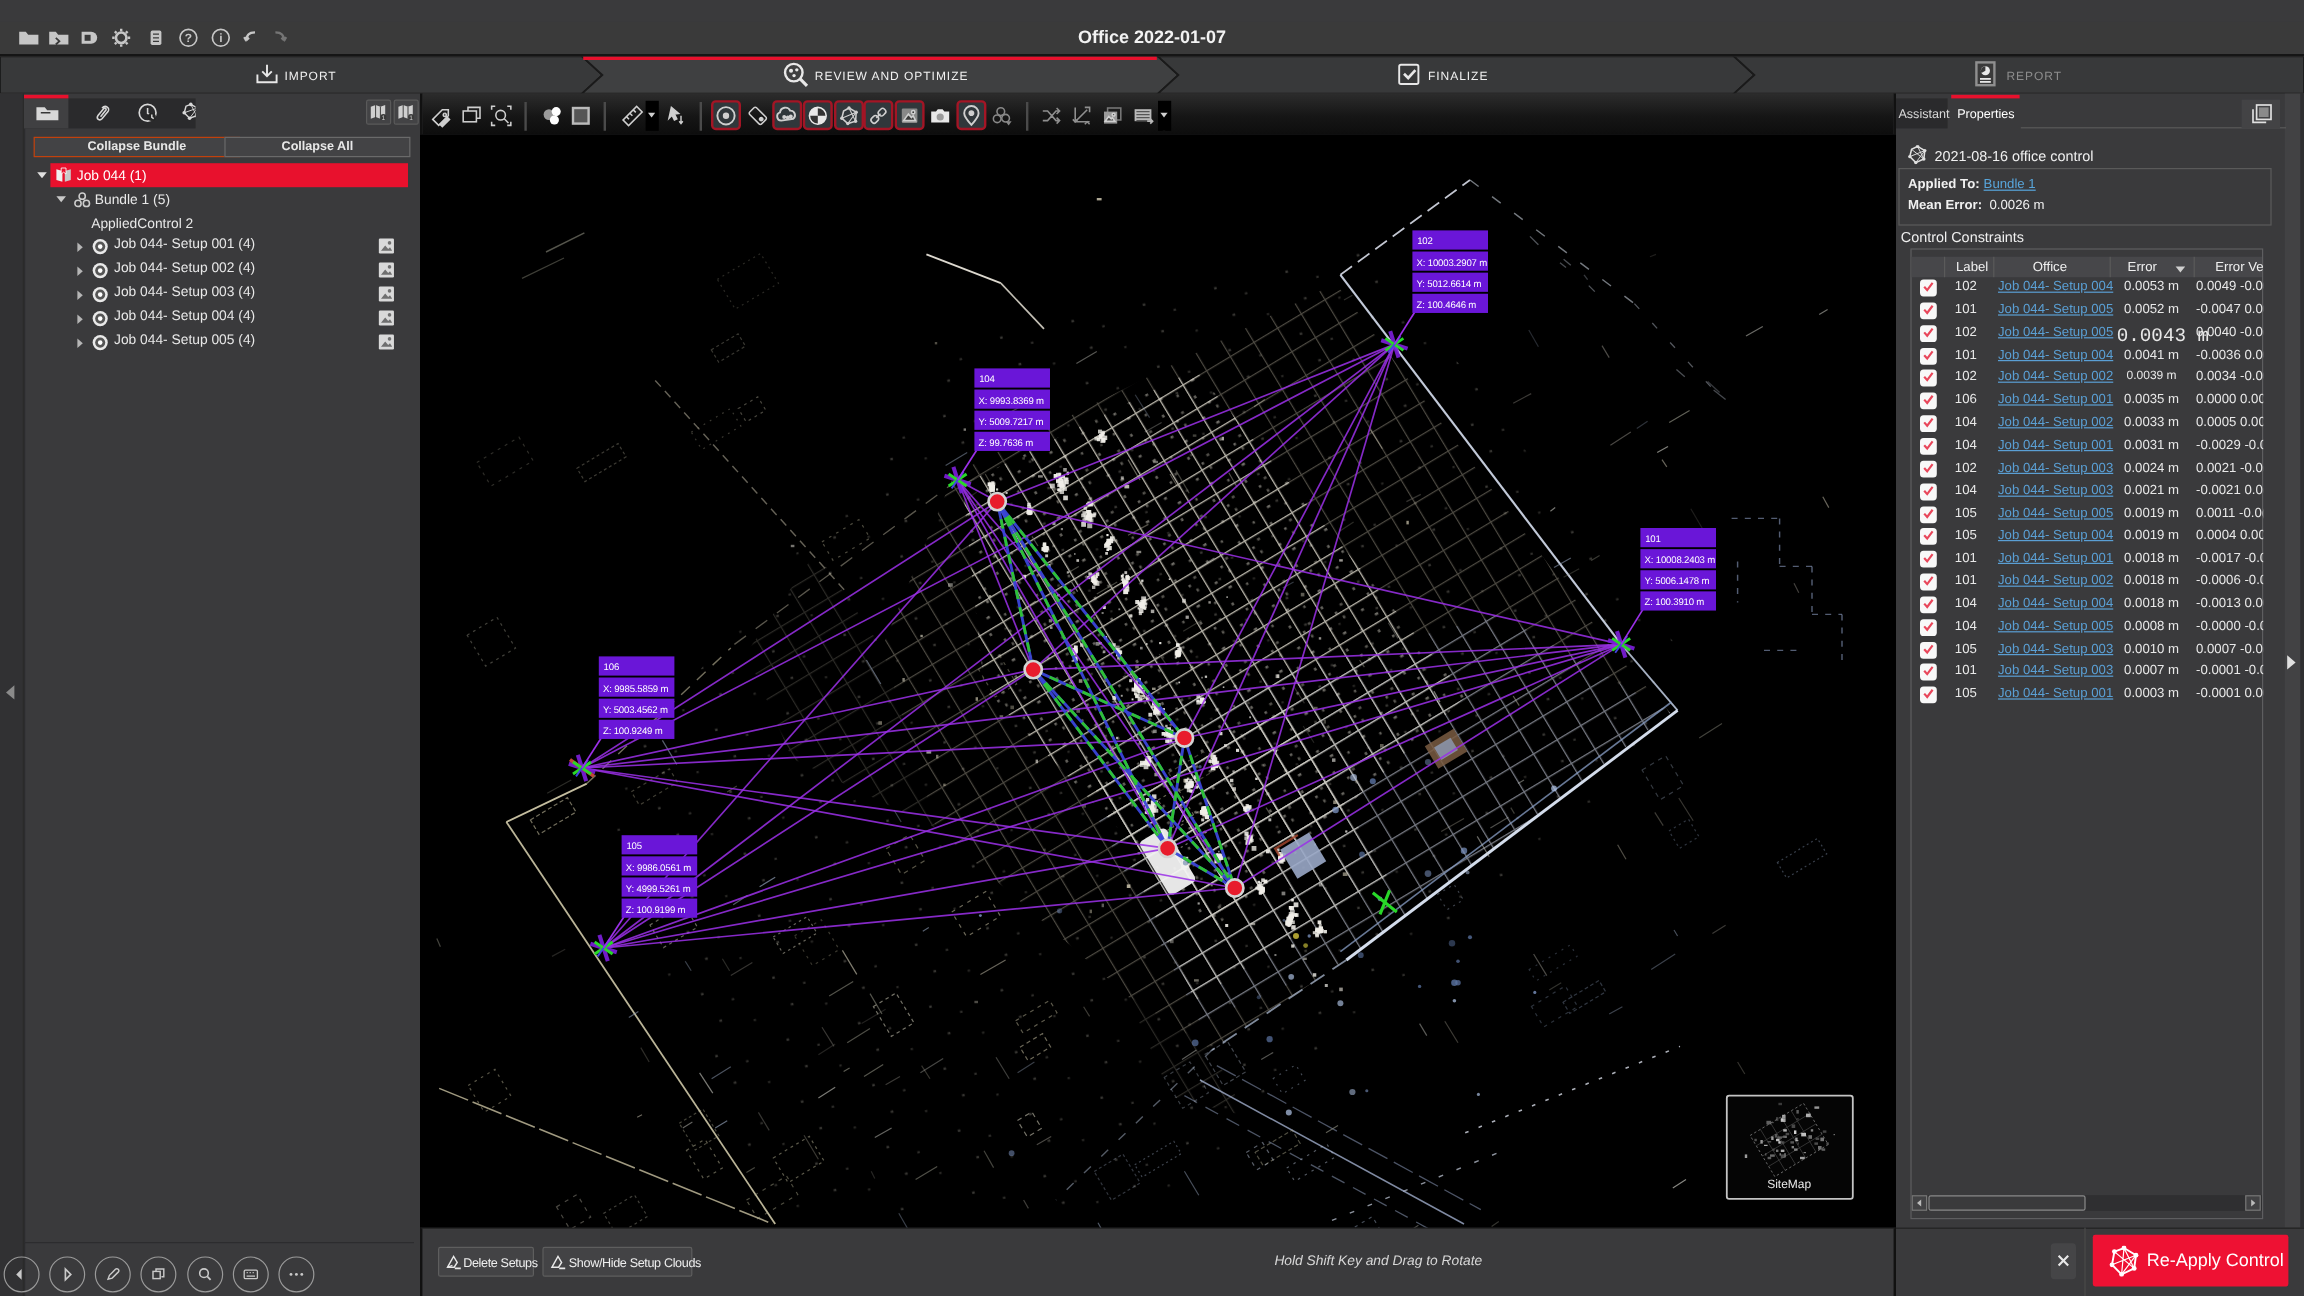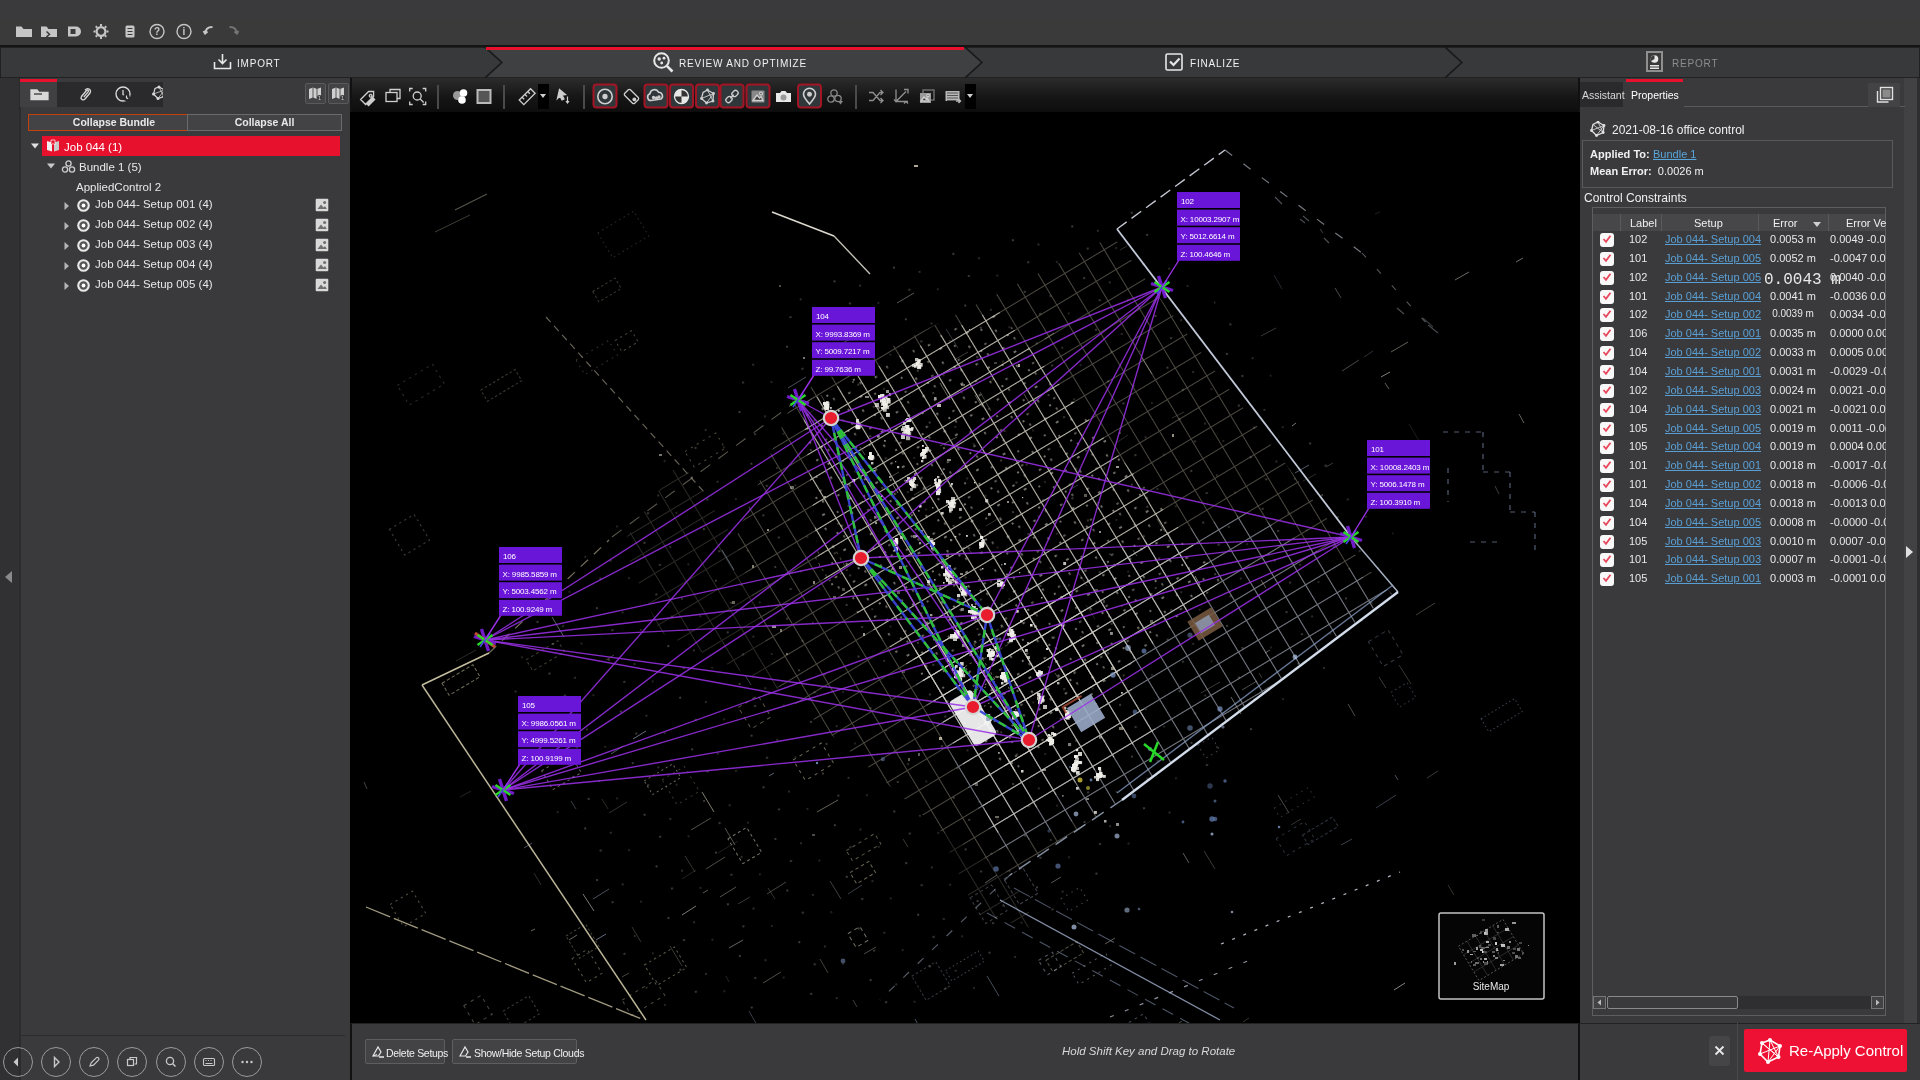--- a/index.html
+++ b/index.html
@@ -52,20 +52,21 @@
           <text x="0" y="3.8" font-size="10" fill="#c6c6c6" text-anchor="middle" font-family="Liberation Sans" stroke="none" font-weight="bold">i</text>
         </g>
   <g transform="translate(209,13.5)">
           <path d="M3.5 -4.5 q-7.5 0 -7 7 M-5.5 -0.5 l2 3 M-1.5 0 l-3.2 2.6" stroke-width="2"></path>
         </g>
   <g transform="translate(233,13.5)" stroke="#757575">
           <path d="M-3.5 -4.5 q7.5 0 7 7 M5.5 -0.5 l-2 3 M1.5 0 l3.2 2.6" stroke-width="2"></path>
         </g>
  </g>
 </svg>
+<div class="txt" style="left:0;top:23px;width:1920px;text-align:center;font-size:15px;font-weight:bold;color:#f2f2f2;">Office 2022-01-07</div>
 
 <svg class="abs" style="left:0;top:47px" width="1920" height="31" viewBox="0 0 1920 31">
  <rect x="0" y="0" width="1920" height="31" fill="#2f3031"></rect>
  <polygon points="0,0 485,0 502,15.5 485,31 0,31" fill="#38393a" stroke="#1a1a1a" stroke-width="1.5"></polygon>
  <polygon points="485,0 965,0 982,15.5 965,31 485,31 502,15.5" fill="#3f4041" stroke="#1a1a1a" stroke-width="1.5"></polygon>
  <rect x="486" y="0" width="478" height="3" fill="#e8112d"></rect>
  <polygon points="965,0 1445,0 1462,15.5 1445,31 965,31 982,15.5" fill="#38393a" stroke="#1a1a1a" stroke-width="1.5"></polygon>
  <polygon points="1445,0 1920,0 1920,31 1445,31 1462,15.5" fill="#38393a" stroke="#1a1a1a" stroke-width="1.5"></polygon>
  <g transform="translate(213,6)" stroke="#e8e8e8" fill="none" stroke-width="1.6">
    <path d="M9.5 1 v9 M5.5 6.5 l4 4 4-4"></path>
@@ -1799,21 +1800,21 @@
 </svg>
 <div class="txt" style="left:1612px;top:123px;font-size:12px;color:#f0f0f0;">2021-08-16 office control</div>
 <div class="abs" style="left:1582px;top:140px;width:311px;height:48px;border:1px solid #5a5a5a;"></div>
 <div class="txt" style="left:1590px;top:148px;font-size:11px;font-weight:bold;color:#f0f0f0;">Applied To:</div>
 <div class="txt" style="left:1653px;top:148px;font-size:11px;color:#58a6dc;text-decoration:underline;">Bundle 1</div>
 <div class="txt" style="left:1590px;top:165px;font-size:11px;color:#f0f0f0;"><b>Mean Error:</b> &nbsp;0.0026 m</div>
 <div class="txt" style="left:1584px;top:191px;font-size:12px;color:#f0f0f0;">Control Constraints</div>
 <div class="abs" style="left:1592px;top:207px;width:294px;height:809px;border:1px solid #5e5e60;background:#3a3a3c;"></div>
 <div class="abs" style="left:1593px;top:214px;width:292px;height:17px;background:#47474a;"></div>
 <div class="txt" style="left:1630px;top:217px;font-size:11px;color:#f0f0f0;">Label</div>
-<div class="txt" style="left:1694px;top:217px;font-size:11px;color:#f0f0f0;">Setup</div>
+<div class="txt" style="left:1694px;top:217px;font-size:11px;color:#f0f0f0;">Office</div>
 <div class="txt" style="left:1773px;top:217px;font-size:11px;color:#f0f0f0;">Error</div>
 <svg class="abs" style="left:1812px;top:221px" width="10" height="7" viewBox="0 0 10 7">
       <polygon points="1,1 9,1 5,6" fill="#d0d0d0"></polygon>
     </svg>
 <div class="txt" style="left:1846px;top:217px;font-size:11px;color:#f0f0f0;">Error Ve</div>
 <div class="abs" style="left:1620px;top:214px;width:1px;height:17px;background:#5a5a5a;"></div>
 <div class="abs" style="left:1661px;top:214px;width:1px;height:17px;background:#5a5a5a;"></div>
 <div class="abs" style="left:1758px;top:214px;width:1px;height:17px;background:#5a5a5a;"></div>
 <div class="abs" style="left:1828px;top:214px;width:1px;height:17px;background:#5a5a5a;"></div>
 

